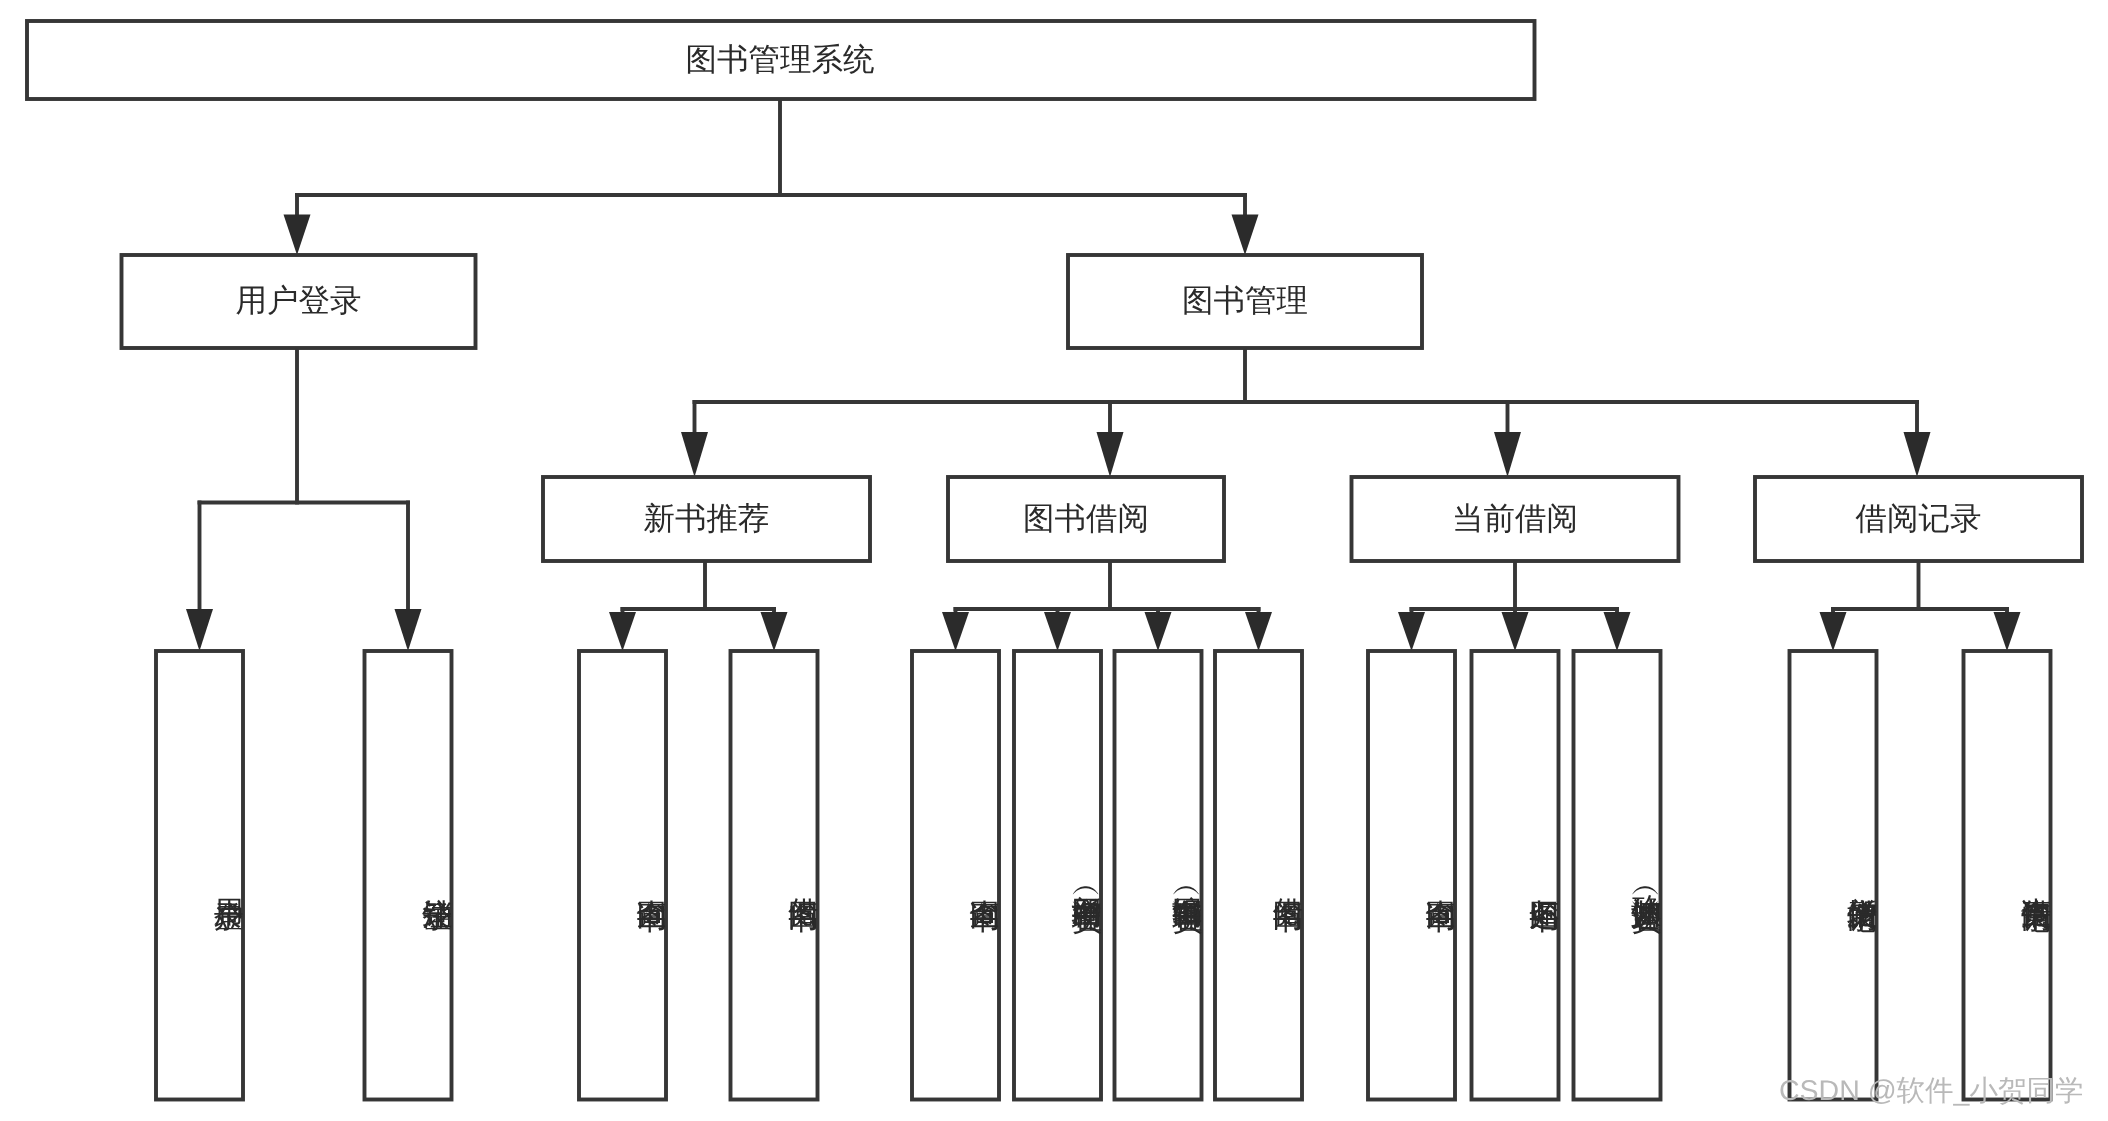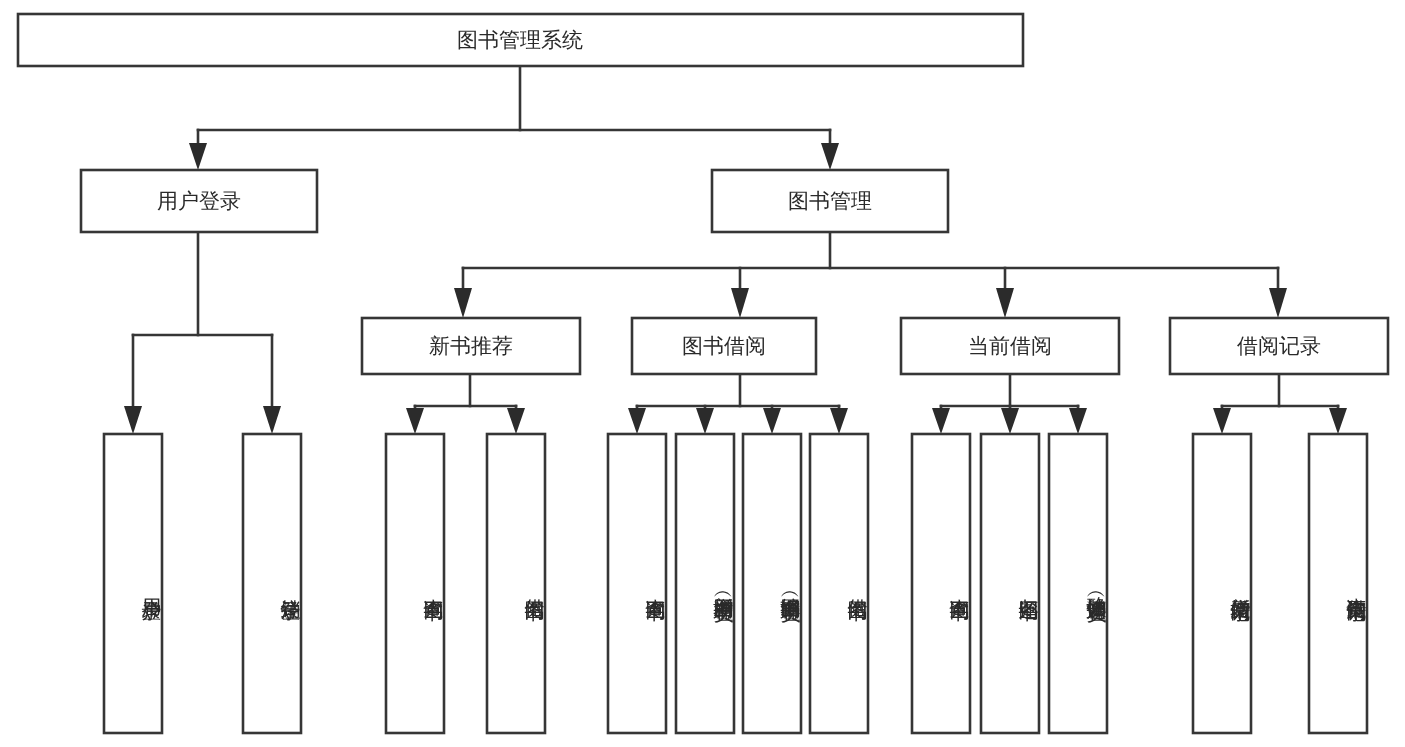--- a/index.html
+++ b/index.html
@@ -220,14 +220,15 @@
   <div class="node-label-v" style="left:743px; top:440px; width:58px; height:290px;">编辑图书（管理员）</div>
   <div class="node-label-v" style="left:810px; top:444px; width:58px; height:282px;">借阅图书</div>
 
   <div class="node-label-v" style="left:912px; top:444px; width:58px; height:282px;">查询图书</div>
   <div class="node-label-v" style="left:981px; top:444px; width:58px; height:282px;">归还图书</div>
   <div class="node-label-v" style="left:1049px; top:440px; width:58px; height:290px;">确认归还（管理员）</div>
 
   <div class="node-label-v" style="left:1193px; top:444px; width:58px; height:282px;">新增借阅记录</div>
   <div class="node-label-v" style="left:1309px; top:444px; width:58px; height:282px;">查询借阅记录</div>
 
+  <div class="watermark">CSDN @软件_小贺同学</div>
 
 </div>
 
 </body></html>

